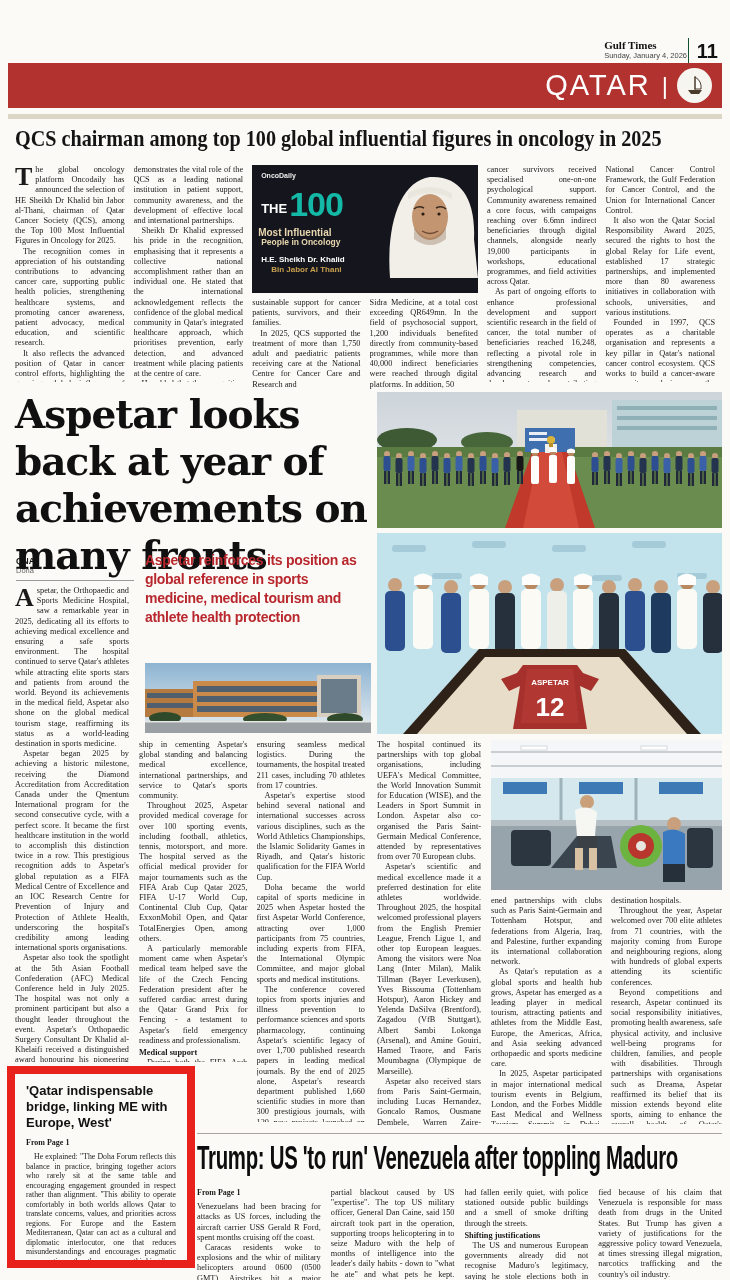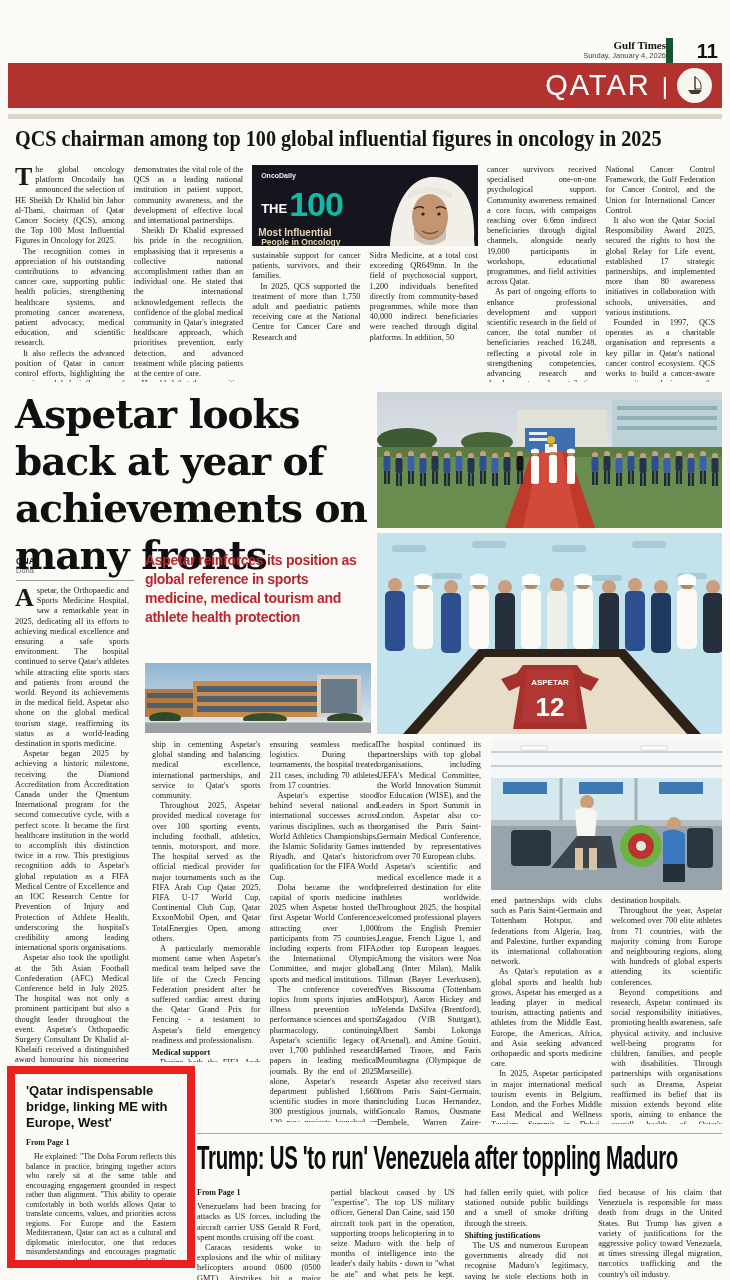--- a/index.html
+++ b/index.html
@@ -1,24 +1,24 @@
 <!DOCTYPE html>
 <html><head>
 <meta charset="utf-8">
 <style>
   html,body{margin:0;padding:0;background:#e9e7e1;}
   .page{position:relative;width:730px;height:1280px;margin:0 auto;background:#fbfaf6;
         font-family:"Liberation Serif",serif;color:#1a1a1a;overflow:hidden;}
 
   
-  .mast-txt{position:absolute;top:40px;right:64px;text-align:right;line-height:1.05;}
+  .mast-txt{position:absolute;top:40px;right:43px;line-height:1.05;}
   .mast-paper{font-family:"Liberation Serif",serif;font-weight:bold;font-size:11px;color:#111;}
   .mast-date{font-family:"Liberation Sans",sans-serif;font-size:7.5px;color:#444;}
   .pnum{position:absolute;top:38px;right:12px;font-family:"Liberation Sans",sans-serif;
-        font-weight:bold;font-size:20px;color:#111;border-left:7px solid #14532d;padding-left:24px;height:26px;line-height:26px;}
+        font-weight:bold;font-size:20px;color:#111;border-left:1px solid #14532d;padding-left:8px;height:26px;line-height:26px;}
   .banner{position:absolute;left:8px;right:8px;top:63px;height:45px;background:#b23230;
           display:flex;align-items:center;justify-content:flex-end;padding-right:10px;box-sizing:border-box;}
   .banner .sec{font-family:"Liberation Sans",sans-serif;font-size:29px;color:#fff;letter-spacing:2px;font-weight:400;}
   .banner .bar{color:#fff;font-size:24px;font-weight:200;margin:0 9px 0 11px;font-family:"Liberation Sans",sans-serif;}
   .logo-circle{width:35px;height:35px;border-radius:50%;background:#f6f5f0;display:flex;align-items:center;justify-content:center;}
   .tanrule{position:absolute;left:8px;right:8px;top:114px;height:5px;background:#dcd6c6;}
 
   
   .ncol{font-size:8.3px;line-height:10.2px;text-align:justify;overflow:hidden;}
   .ncol p{margin:0;text-indent:8px;}
@@ -27,21 +27,21 @@
   .dropcap p:first-child::first-letter{float:left;font-size:26px;line-height:21px;padding:1px 3px 0 0;font-weight:bold;}
   .frompage{font-weight:bold;font-size:8px;margin-bottom:4px;text-indent:0;}
 
   
   .qcs{position:absolute;left:15px;right:15px;top:125px;}
   .qcs h1{margin:0;font-family:"Liberation Serif",serif;font-weight:bold;font-size:24px;
           white-space:nowrap;transform:scaleX(0.84);transform-origin:left;color:#141414;}
   .qcs-cols{display:flex;gap:9px;margin-top:13px;}
   .qcs-cols .col{flex:1;height:217px;}
   .qcs-mid{flex:2.06;}
-  .card100{position:relative;width:100%;height:81px;background:#15151d;overflow:hidden;}
+  .card100{position:relative;width:100%;height:128px;background:#15151d;overflow:hidden;}
   .card100 .brand{position:absolute;left:9px;top:7px;color:#eee;font-family:"Liberation Sans",sans-serif;font-size:7px;font-weight:bold;}
   .card100 .the{position:absolute;left:9px;top:36px;color:#fff;font-family:"Liberation Sans",sans-serif;font-size:13px;font-weight:bold;}
   .card100 .num{position:absolute;left:37px;top:20px;color:#14b8a6;font-family:"Liberation Sans",sans-serif;font-size:34px;font-weight:bold;letter-spacing:-1px;}
   .card100 .s1{position:absolute;left:6px;top:62px;color:#e7d6ae;font-family:"Liberation Sans",sans-serif;font-size:10px;font-weight:bold;}
   .card100 .s2{position:absolute;left:9px;top:72px;color:#e7d6ae;font-family:"Liberation Sans",sans-serif;font-size:8.5px;font-weight:bold;}
   .card100 .n1{position:absolute;left:9px;top:90px;color:#fff;font-family:"Liberation Sans",sans-serif;font-size:8px;font-weight:bold;}
   .card100 .n2{position:absolute;left:9px;top:100px;color:#c8a050;font-family:"Liberation Sans",sans-serif;font-size:8px;font-weight:bold;margin-left:10px;}
   .card100 svg{position:absolute;right:0;top:0;}
   .minirow{display:flex;gap:9px;margin-top:5px;}
   .minirow .col{flex:1;height:99px;}
@@ -51,21 +51,21 @@
           font-family:"DejaVu Serif",serif;font-weight:bold;font-size:39px;line-height:47px;letter-spacing:-1px;color:#101010;}
   .byline{position:absolute;left:16px;top:556px;width:118px;border-bottom:1px solid #999;padding-bottom:5px;}
   .byline .agency{font-family:"Liberation Sans",sans-serif;font-weight:bold;font-size:8.5px;color:#111;}
   .byline .city{font-family:"Liberation Sans",sans-serif;font-size:7.5px;color:#666;}
   .asp-c1{position:absolute;left:15px;top:586px;width:114px;height:476px;}
   .standfirst{position:absolute;left:145px;top:551px;width:228px;
               font-family:"Liberation Sans",sans-serif;font-weight:bold;font-size:14px;line-height:19px;
               letter-spacing:-0.3px;color:#b8272d;}
   .photo{overflow:hidden;background:#ccc;}
   .ph-building{position:absolute;left:145px;top:663px;width:226px;height:70px;}
-  .asp-mid{position:absolute;left:152px;top:740px;width:226px;display:flex;gap:9px;align-items:flex-start;justify-content:space-between;}
+  .asp-mid{position:absolute;left:139px;top:740px;width:226px;display:flex;gap:9px;align-items:flex-start;justify-content:space-between;}
   .asp-mid .mc1{flex:1;height:322px;}
   .asp-mid .mc2{flex:1;height:382px;}
   .asp-right{position:absolute;left:377px;top:392px;width:345px;}
   .ph-trophy{width:345px;height:136px;}
   .ph-cake{width:345px;height:201px;margin-top:5px;}
   .asp-bot{display:flex;gap:10px;margin-top:6px;}
   .asp-bot .c4{width:104px;height:386px;flex:none;}
   .sub2{flex:1;}
   .ph-gym{width:100%;height:150px;}
   .row2{display:flex;gap:9px;margin-top:6px;align-items:flex-end;}

